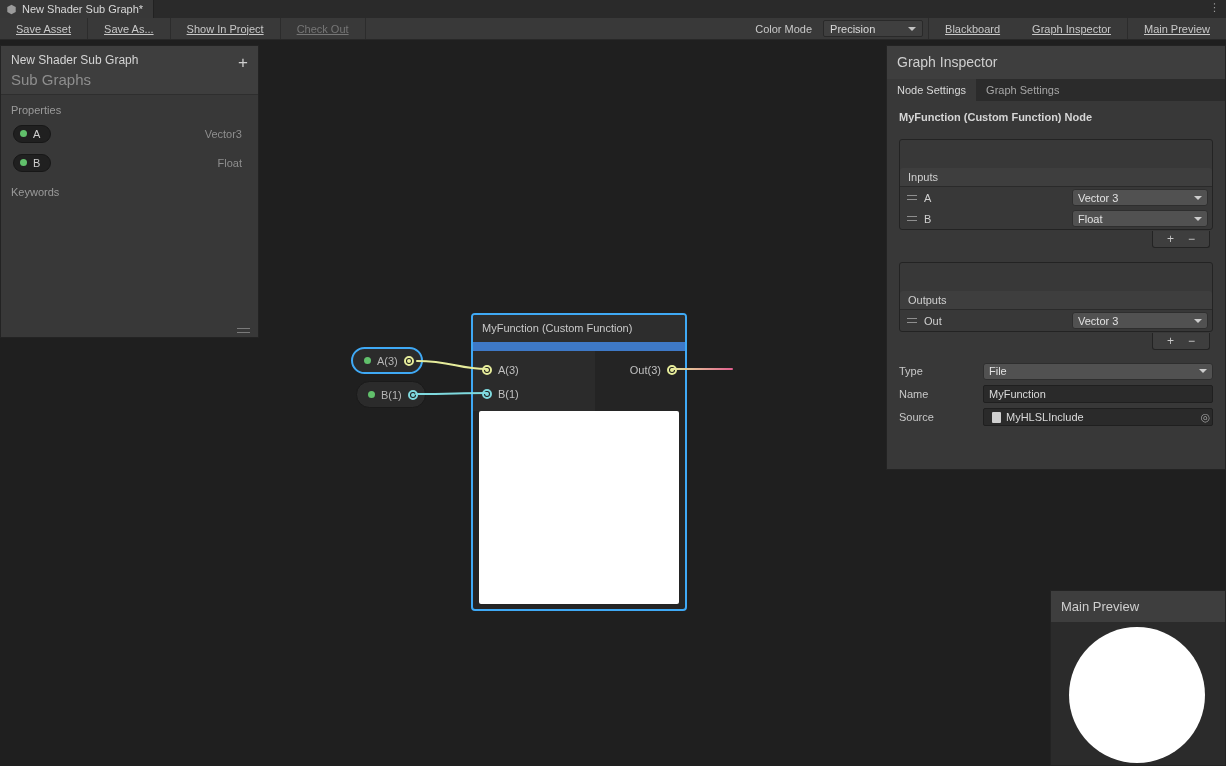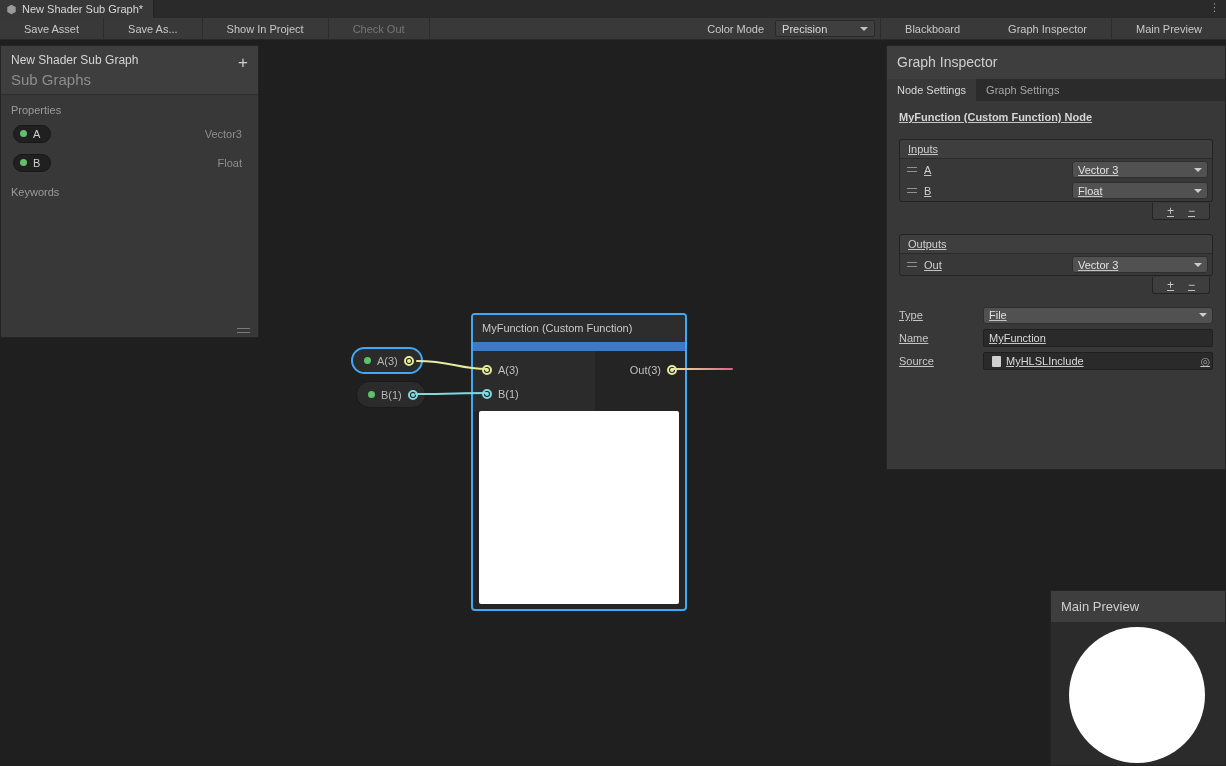--- a/index.html
+++ b/index.html
@@ -10,21 +10,21 @@
     -webkit-user-select:none; user-select:none;
   }
 
   
   .tabbar { height:18px; background:#2A2A2A; display:flex; align-items:stretch; position:relative; }
   .doc-tab { display:flex; align-items:center; gap:5px; background:#383838; padding:0 10px 0 6px; color:#D8D8D8; border-right:1px solid #222; }
   .tab-more { position:absolute; right:5px; top:1px; color:#9A9A9A; font-size:11px; letter-spacing:1px; }
 
   
   .toolbar { height:22px; background:#393939; border-bottom:1px solid #282828; display:flex; align-items:stretch; }
-  .tb-btn { display:flex; align-items:center; padding:0 24px; color:#C8C8C8; border-right:1px solid #2C2C2C; cursor:default; white-space:nowrap; }
+  .tb-btn { display:flex; align-items:center; padding:0 16px; color:#C8C8C8; border-right:1px solid #2C2C2C; cursor:default; white-space:nowrap;text-decoration:underline; }
   .tb-btn.disabled { color:#767676; }
   .tb-label { display:flex; align-items:center; padding:0 6px; color:#C8C8C8; white-space:nowrap; }
   .tb-spacer { flex:1; }
   .tb-right { border-left:1px solid #2C2C2C; border-right:none; }
   .tb-dd { display:flex; align-items:center; gap:10px; margin:2px 5px; padding:0 6px; width:100px; background:#3F3F3F; border:1px solid #292929; border-radius:2px; color:#DADADA; justify-content:space-between; }
   .dd-arrow { width:0; height:0; border-left:4px solid transparent; border-right:4px solid transparent; border-top:4px solid #C2C2C2; flex:none; }
 
   
   .graph { position:relative; width:1226px; height:726px; background:#1F1F1F; overflow:hidden; }
   .wires { position:absolute; left:0; top:0; width:1226px; height:726px; pointer-events:none; z-index:5; }
@@ -69,24 +69,24 @@
 
   
   .out-node-row { display:flex; align-items:center; gap:5px; height:32px; padding:0 7px; background:#2B2B2B; color:#C0C0C0; }
 
   
   .inspector { left:886px; top:5px; width:340px; height:425px; }
   .gi-header { height:33px; line-height:33px; font-size:14px; padding:0 10px; }
   .gi-tabs { height:22px; background:#2B2B2B; display:flex; }
   .gi-tab { padding:0 10px; line-height:22px; color:#A6A6A6; }
   .gi-tab.active { background:#383838; color:#D8D8D8; }
-  .gi-body { padding:8px 12px;text-decoration:underline; }
+  .gi-body { padding:8px 12px; }
   .gi-node-heading { font-weight:bold; color:#D6D6D6; margin:2px 0 16px; }
   .list-box { border:1px solid #232323; border-radius:3px; background:#383838; }
-  .list-head { padding:3px 8px; background:#3E3E3E; border-bottom:1px solid #2A2A2A; color:#D0D0D0; border-radius:3px 3px 0 0; }
+  .list-head { padding:3px 8px; background:#3E3E3E; border-bottom:1px solid #2A2A2A; color:#D0D0D0; border-radius:3px 3px 0 0;margin-top:28px; }
   .list-row { display:flex; align-items:center; gap:7px; height:21px; padding:0 4px 0 7px; color:#D0D0D0; }
   .drag-handle { width:10px; height:5px; border-top:1px solid #8F8F8F; border-bottom:1px solid #8F8F8F; flex:none; }
   .dropdown { margin-left:auto; width:136px; height:17px; background:#515151; border:1px solid #2E2E2E; border-radius:3px; display:flex; align-items:center; padding:0 5px; color:#E2E2E2; gap:4px; }
   .dropdown .dd-arrow { margin-left:auto; border-top-color:#CDCDCD; }
   .list-footer { width:58px; height:17px; margin:1px 3px 0 auto; background:#3E3E3E; border:1px solid #232323; border-top:none; border-radius:0 0 3px 3px; display:flex; align-items:center; justify-content:space-evenly; color:#C8C8C8; font-size:12px; line-height:14px; }
   .gap14 { height:14px; } .gap12 { height:12px; }
   .field-row { display:flex; align-items:center; height:18px; margin-bottom:5px; }
   .field-label { width:84px; color:#C8C8C8; }
   .dropdown.wide { width:auto; flex:1; margin-left:0; }
   .text-field { flex:1; height:18px; background:#2A2A2A; border:1px solid #1F1F1F; border-radius:2px; padding:0 5px; display:flex; align-items:center; color:#DADADA; }

